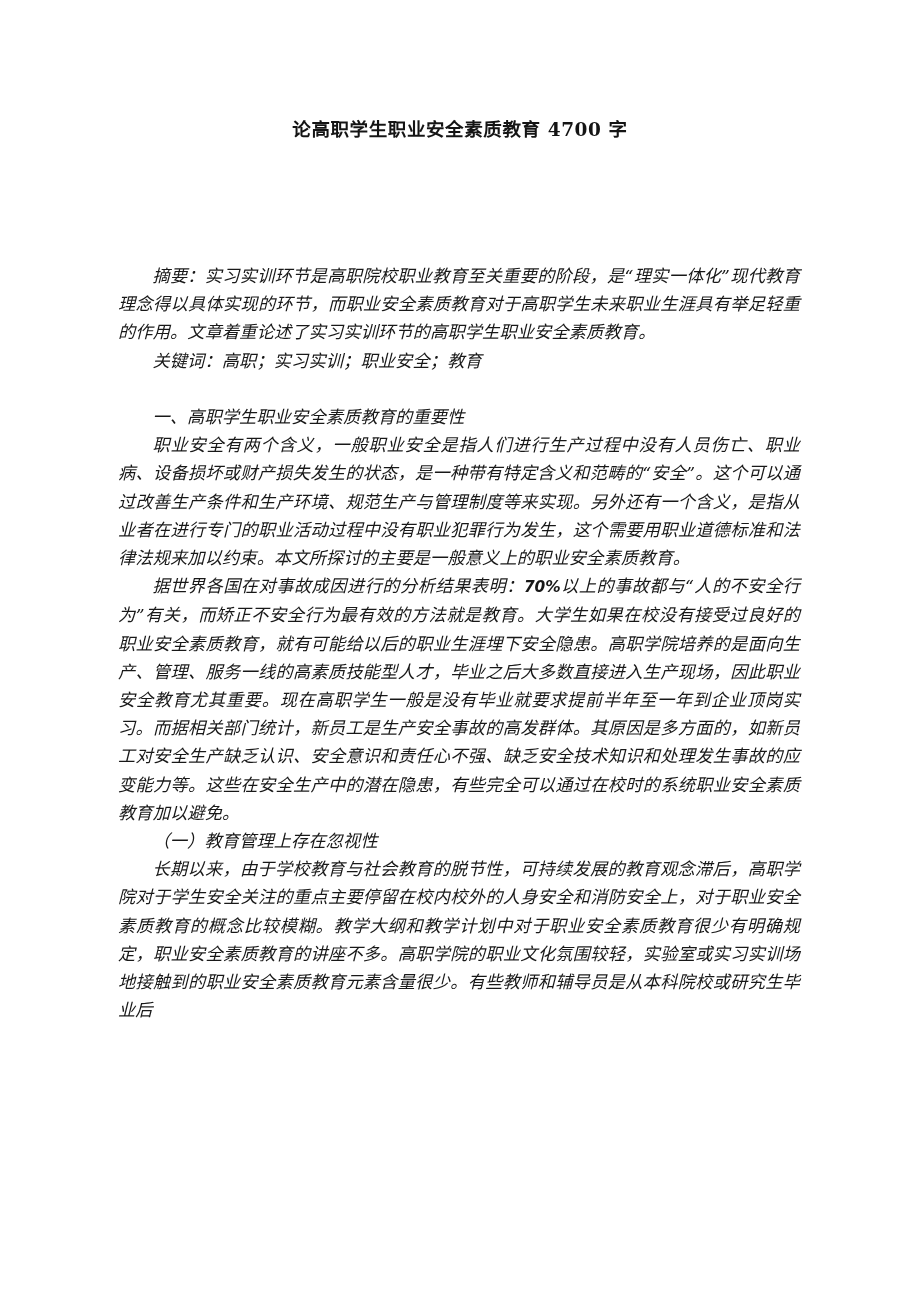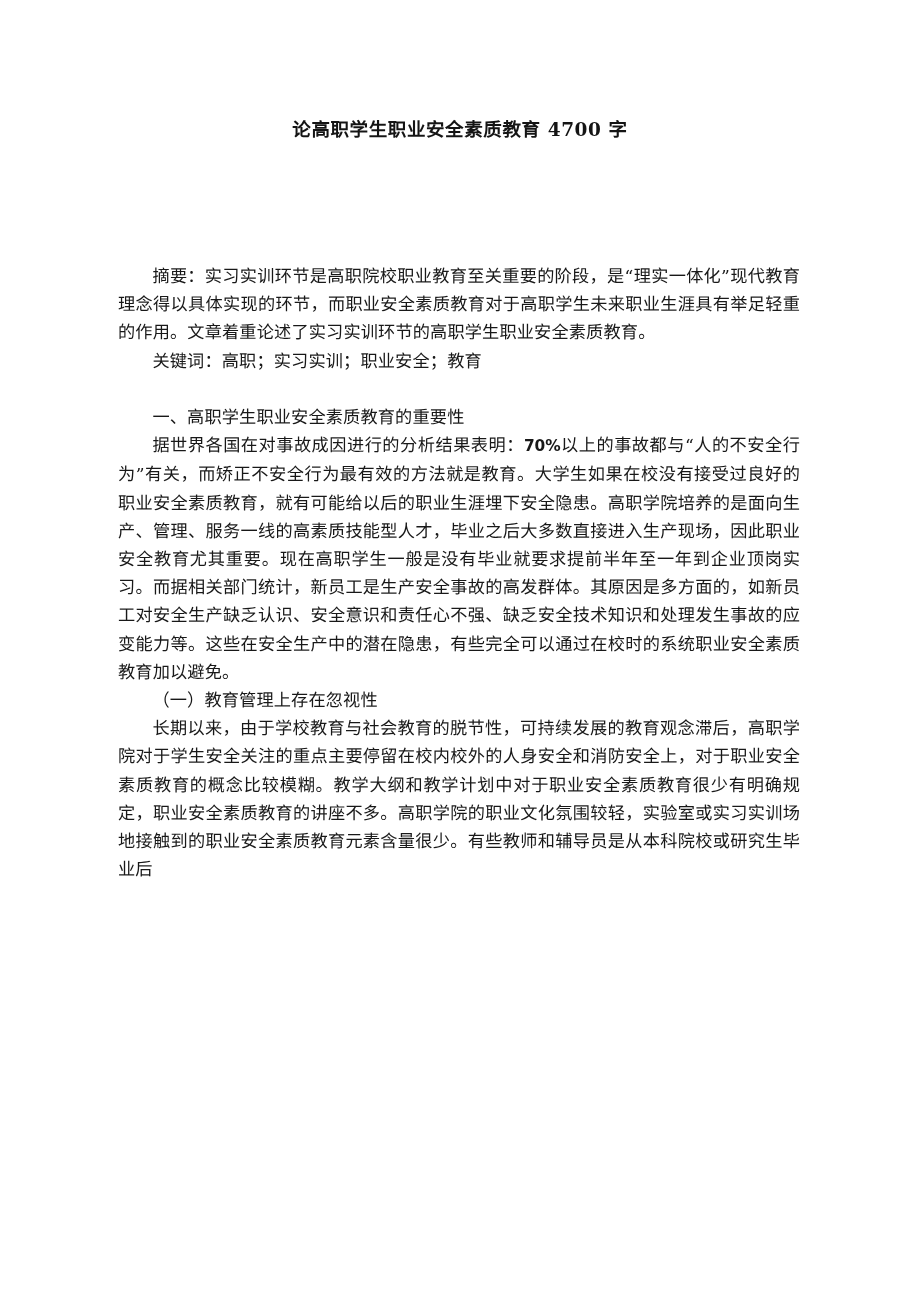--- a/index.html
+++ b/index.html
@@ -50,20 +50,21 @@
 
   p.para {
     margin: 0;
     font-size: 17.2px;
     line-height: 28.2px;
     text-align: justify;
     text-justify: inter-ideograph;
     letter-spacing: 0.15px;
     color: #181818;
     word-break: break-all;
+    font-style: italic;
   }
 
   p.indent {
     text-indent: 2em;
   }
 
   p.noindent {
     text-indent: 0;
   }
 
@@ -90,20 +91,21 @@
     <p class="para indent">摘要：实习实训环节是高职院校职业教育至关重要的阶段，是“理实一体化”现代教育理念得以具体实现的环节，而职业安全素质教育对于高职学生未来职业生涯具有举足轻重的作用。文章着重论述了实习实训环节的高职学生职业安全素质教育。</p>
 
 
     <p class="para indent">关键词：高职；实习实训；职业安全；教育</p>
 
     <div class="spacer-line"></div>
 
 
     <p class="para indent">一、高职学生职业安全素质教育的重要性</p>
 
+    <p class="para indent">职业安全有两个含义，一般职业安全是指人们进行生产过程中没有人员伤亡、职业病、设备损坏或财产损失发生的状态，是一种带有特定含义和范畴的“安全”。这个可以通过改善生产条件和生产环境、规范生产与管理制度等来实现。另外还有一个含义，是指从业者在进行专门的职业活动过程中没有职业犯罪行为发生，这个需要用职业道德标准和法律法规来加以约束。本文所探讨的主要是一般意义上的职业安全素质教育。</p>
 
     <p class="para indent"><span>据世界各国在对事故成因进行的分析结果表明：</span><span class="emphasis-num">70%</span><span>以上的事故都与“人的不安全行为”有关，而矫正不安全行为最有效的方法就是教育。大学生如果在校没有接受过良好的职业安全素质教育，就有可能给以后的职业生涯埋下安全隐患。高职学院培养的是面向生产、管理、服务一线的高素质技能型人才，毕业之后大多数直接进入生产现场，因此职业安全教育尤其重要。现在高职学生一般是没有毕业就要求提前半年至一年到企业顶岗实习。而据相关部门统计，新员工是生产安全事故的高发群体。其原因是多方面的，如新员工对安全生产缺乏认识、安全意识和责任心不强、缺乏安全技术知识和处理发生事故的应变能力等。这些在安全生产中的潜在隐患，有些完全可以通过在校时的系统职业安全素质教育加以避免。</span></p>
 
 
     <p class="para indent">（一）教育管理上存在忽视性</p>
 
     <p class="para indent">长期以来，由于学校教育与社会教育的脱节性，可持续发展的教育观念滞后，高职学院对于学生安全关注的重点主要停留在校内校外的人身安全和消防安全上，对于职业安全素质教育的概念比较模糊。教学大纲和教学计划中对于职业安全素质教育很少有明确规定，职业安全素质教育的讲座不多。高职学院的职业文化氛围较轻，实验室或实习实训场地接触到的职业安全素质教育元素含量很少。有些教师和辅导员是从本科院校或研究生毕业后</p>
 
   </div>
 </div>

